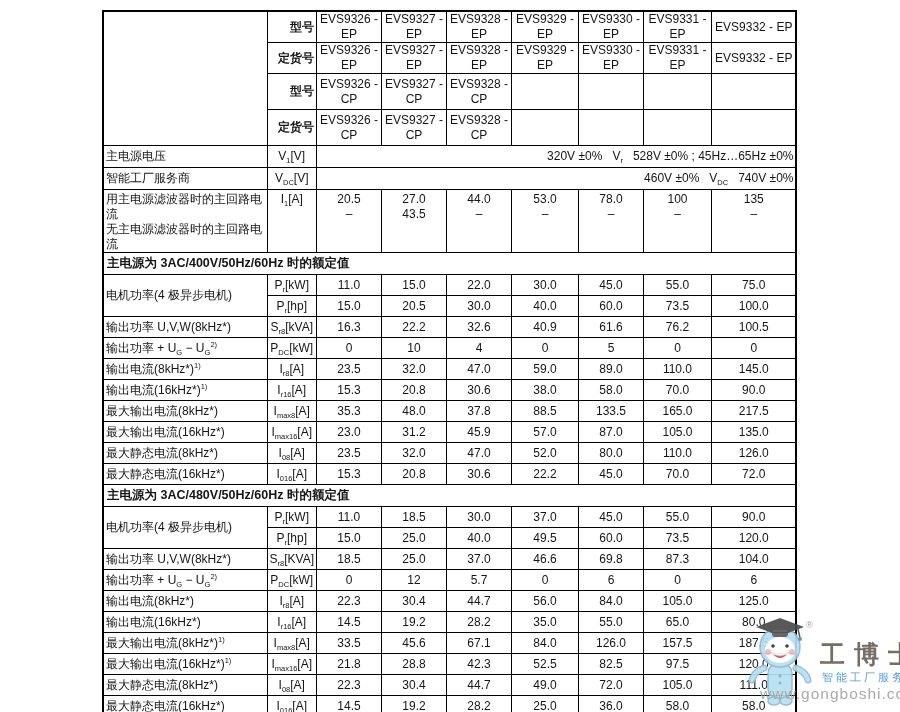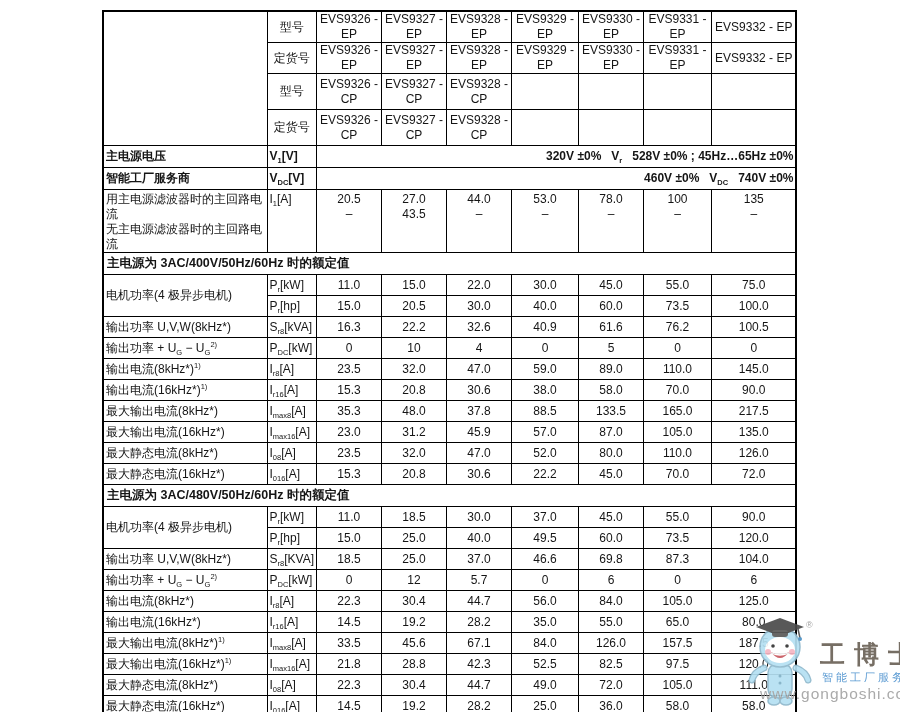--- a/index.html
+++ b/index.html
@@ -3,29 +3,29 @@
 <meta charset="utf-8">
 <style>
   html,body{margin:0;padding:0;background:#fff;}
   .page{position:relative;width:900px;height:712px;overflow:hidden;background:#ffffff;
         font-family:"Liberation Sans","DejaVu Sans",sans-serif;color:#151515;}
   table.spec{position:absolute;left:102px;top:10px;border-collapse:collapse;table-layout:fixed;
         background:#fff;border:2px solid #000;}
   table.spec td{border:1px solid #000;font-size:12px;padding:0 2px;height:20px;
         overflow:hidden;line-height:1.25;}
   td.corner{background:#fff;}
-  td.hlbl{text-align:center;font-weight:normal;font-size:12px;}
+  td.hlbl{text-align:right;font-weight:bold;font-size:12px;}
   td.model{text-align:center;font-size:11px;white-space:pre-line;}
   td.lbl{text-align:left;padding-left:4px;font-size:11.5px;white-space:pre-line;}
-  td.sym{text-align:left;padding-left:2px;font-size:10.5px;margin-left:8px;}
+  td.sym{text-align:center;padding-left:2px;font-size:10.5px;margin-left:8px;}
   td.val{text-align:center;font-size:12px;white-space:pre-line;}
   td.merged{text-align:right;font-size:12px;}
   tr.r-hdr td{height:22px;}
   tr.r-hdr2 td{height:35px;}
-  tr.r-v td{height:21px;font-weight:bold;}
+  tr.r-v td{height:21px;}
   tr.r-dual td{height:57px;vertical-align:top;padding-top:2px;}
   tr.r-sec td{height:21px;font-weight:bold;font-size:12.5px;text-align:left;padding-left:3px;}
   tr.r-spec td{height:20px;}
   sub{font-size:7.5px;line-height:0;}
   sup{font-size:7.5px;line-height:0;}
   
   .wm{position:absolute;left:748px;top:612px;width:152px;height:100px;opacity:.92;}
   .wm-brand{position:absolute;left:72px;top:26px;font-family:"Liberation Serif","DejaVu Serif",serif;
         font-weight:bold;font-size:25px;letter-spacing:9px;color:#6b6257;white-space:nowrap;}
   .wm-tag{position:absolute;left:74px;top:58px;font-size:11px;letter-spacing:3px;color:#4f93cf;white-space:nowrap;}

